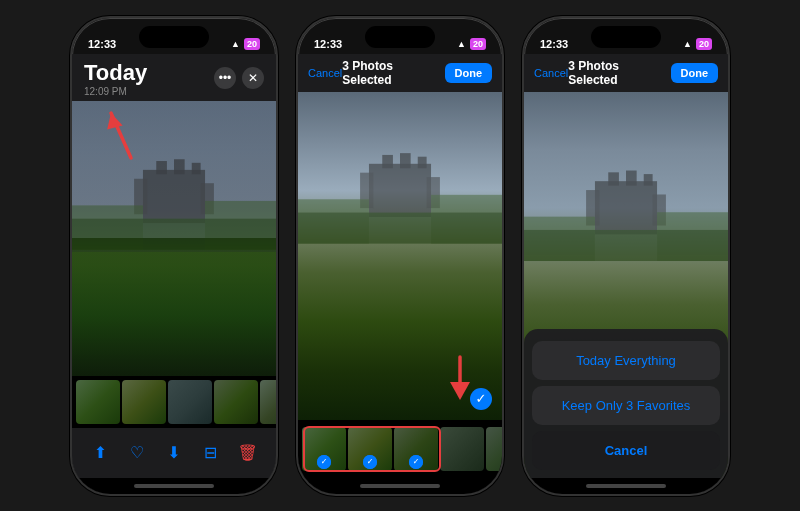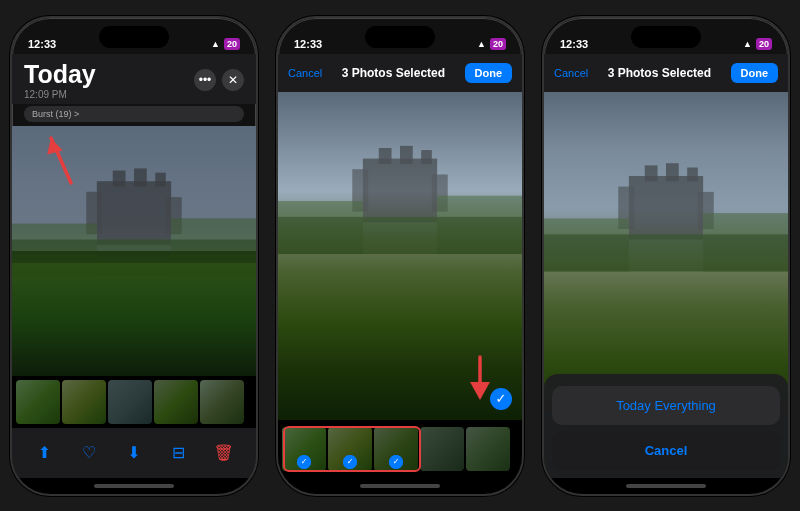--- a/index.html
+++ b/index.html
@@ -10,21 +10,21 @@
       display: flex;
       align-items: center;
       justify-content: center;
       gap: 18px;
       font-family: -apple-system, BlinkMacSystemFont, 'SF Pro Display', sans-serif;
       overflow: hidden;
     }
 
     
     .phone {
-      width: 248px;
+      width: 208px;
       height: 480px;
       background: #111;
       border-radius: 40px;
       border: 2.5px solid #333;
       position: relative;
       overflow: hidden;
       display: flex;
       flex-direction: column;
       box-shadow: 0 0 0 1px #000, inset 0 0 0 1px #444;
     }
@@ -61,21 +61,21 @@
     .status-icons {
       display: flex;
       align-items: center;
       gap: 4px;
     }
     .status-icons span {
       font-size: 9px;
       color: #fff;
     }
     .battery-badge {
-      background: #a21caf;
+      background: #d946ef;
       color: #000;
       font-size: 7px;
       font-weight: 700;
       padding: 1px 3px;
       border-radius: 3px;
     }
 
     
     .screen {
       flex: 1;
@@ -88,21 +88,21 @@
     
     .phone1 .nav-bar {
       padding: 6px 12px 4px;
       display: flex;
       align-items: center;
       justify-content: space-between;
       background: #1c1c1e;
       flex-shrink: 0;
     }
     .phone1 .nav-title {
-      font-size: 25px;
+      font-size: 22px;
       font-weight: 700;
       color: #fff;
     }
     .phone1 .nav-subtitle {
       font-size: 10px;
       color: #888;
     }
     .phone1 .nav-actions {
       display: flex;
       gap: 6px;
@@ -393,23 +393,20 @@
       </div>
       <div class="nav-actions">
         <div class="nav-btn-circle">
           <span>•••</span>
         </div>
         <div class="nav-btn-circle">
           <span>✕</span>
         </div>
       </div>
     </div>
-    <div class="burst-badge">
-      <span>Burst (19) &gt;</span>
-    </div>
     <div class="main-photo">
       <div class="photo-bg">
         <div class="sky-overlay"></div>
         <svg class="castle-svg" viewBox="0 0 230 120">
 
           <rect x="80" y="30" width="70" height="60" fill="#2a2a2a" opacity="0.8"></rect>
           <rect x="95" y="20" width="12" height="15" fill="#2a2a2a" opacity="0.8"></rect>
           <rect x="115" y="18" width="12" height="17" fill="#2a2a2a" opacity="0.8"></rect>
           <rect x="135" y="22" width="10" height="13" fill="#2a2a2a" opacity="0.8"></rect>
           <rect x="70" y="40" width="15" height="40" fill="#333" opacity="0.7"></rect>
@@ -551,20 +548,21 @@
           <rect x="70" y="40" width="15" height="40" fill="#333" opacity="0.7"></rect>
           <rect x="145" y="45" width="15" height="35" fill="#333" opacity="0.7"></rect>
           <rect x="0" y="70" width="80" height="50" fill="#2d5016" opacity="0.6"></rect>
           <rect x="150" y="65" width="80" height="55" fill="#2d5016" opacity="0.6"></rect>
           <rect x="0" y="85" width="230" height="35" fill="#1a3a0a" opacity="0.8"></rect>
         </svg>
       </div>
 
       <div class="action-sheet">
         <div class="action-sheet-btn action-keep-all">Today Everything</div>
+        <div class="action-sheet-btn action-keep-fav">Keep Only 3 Favorites</div>
         <div class="action-sheet-btn action-cancel">Cancel</div>
       </div>
     </div>
     <div class="home-indicator">
       <div class="home-bar"></div>
     </div>
   </div>
 </div>
 
 </body></html>

